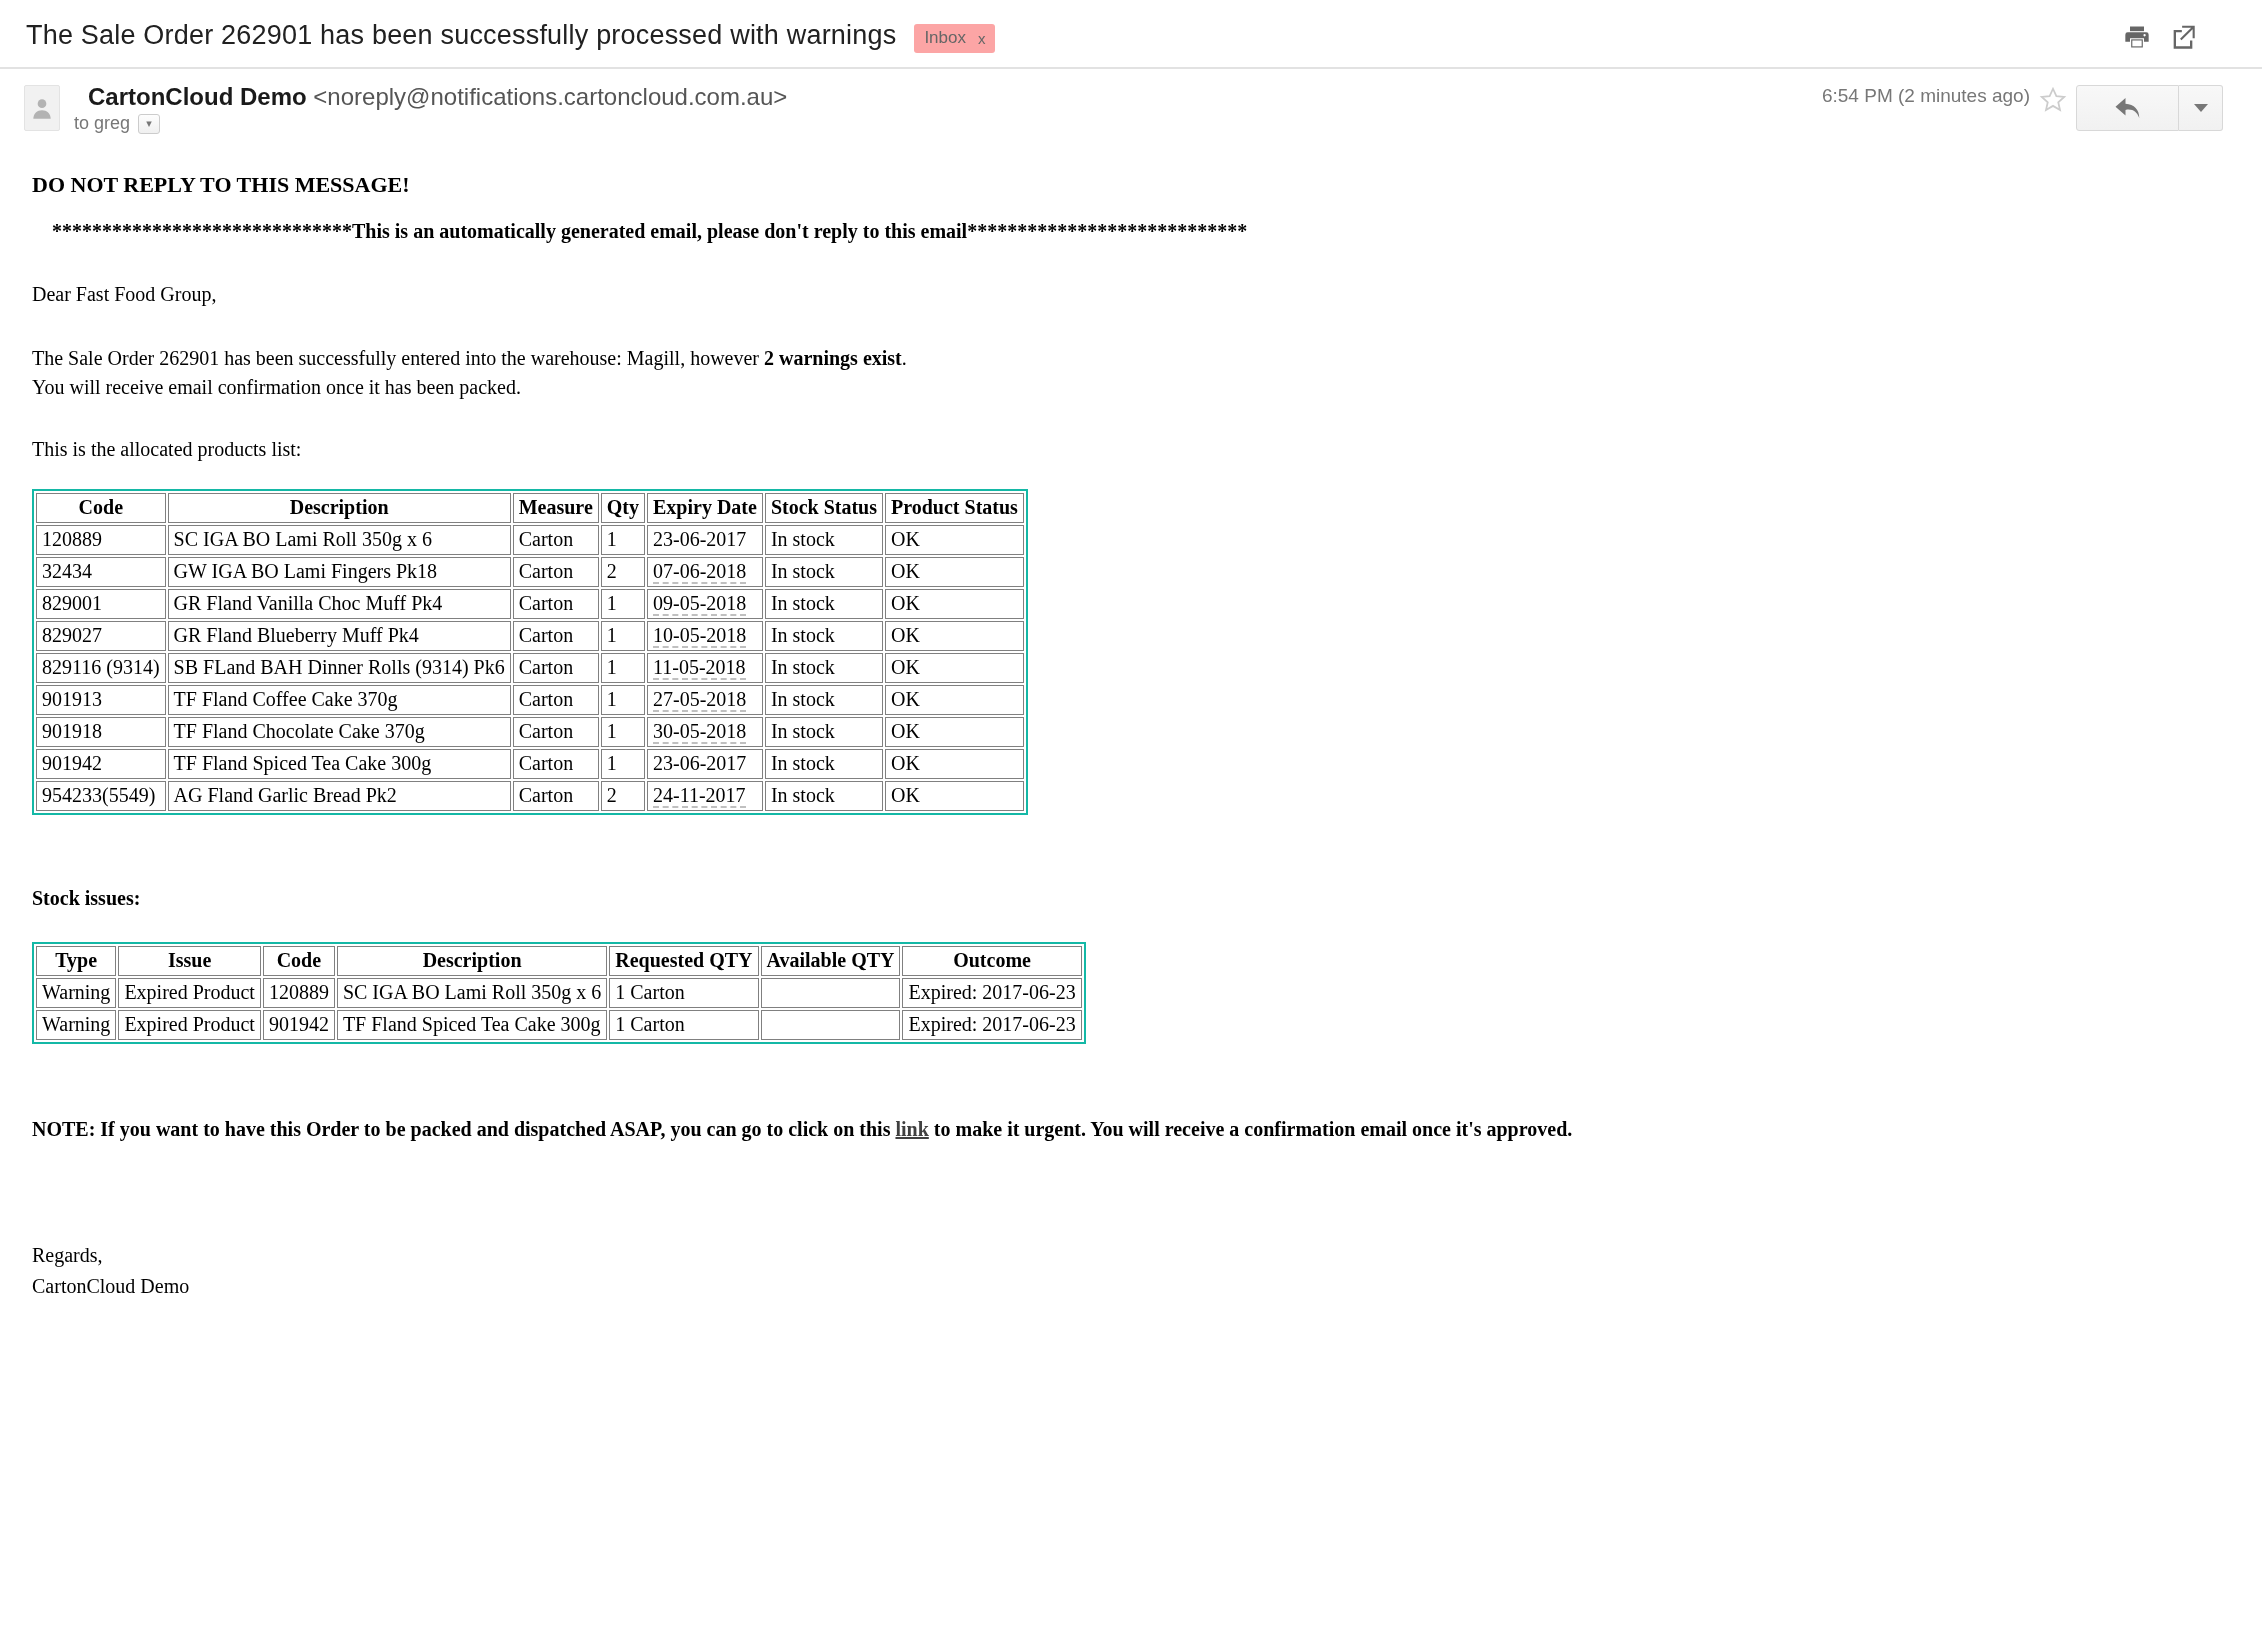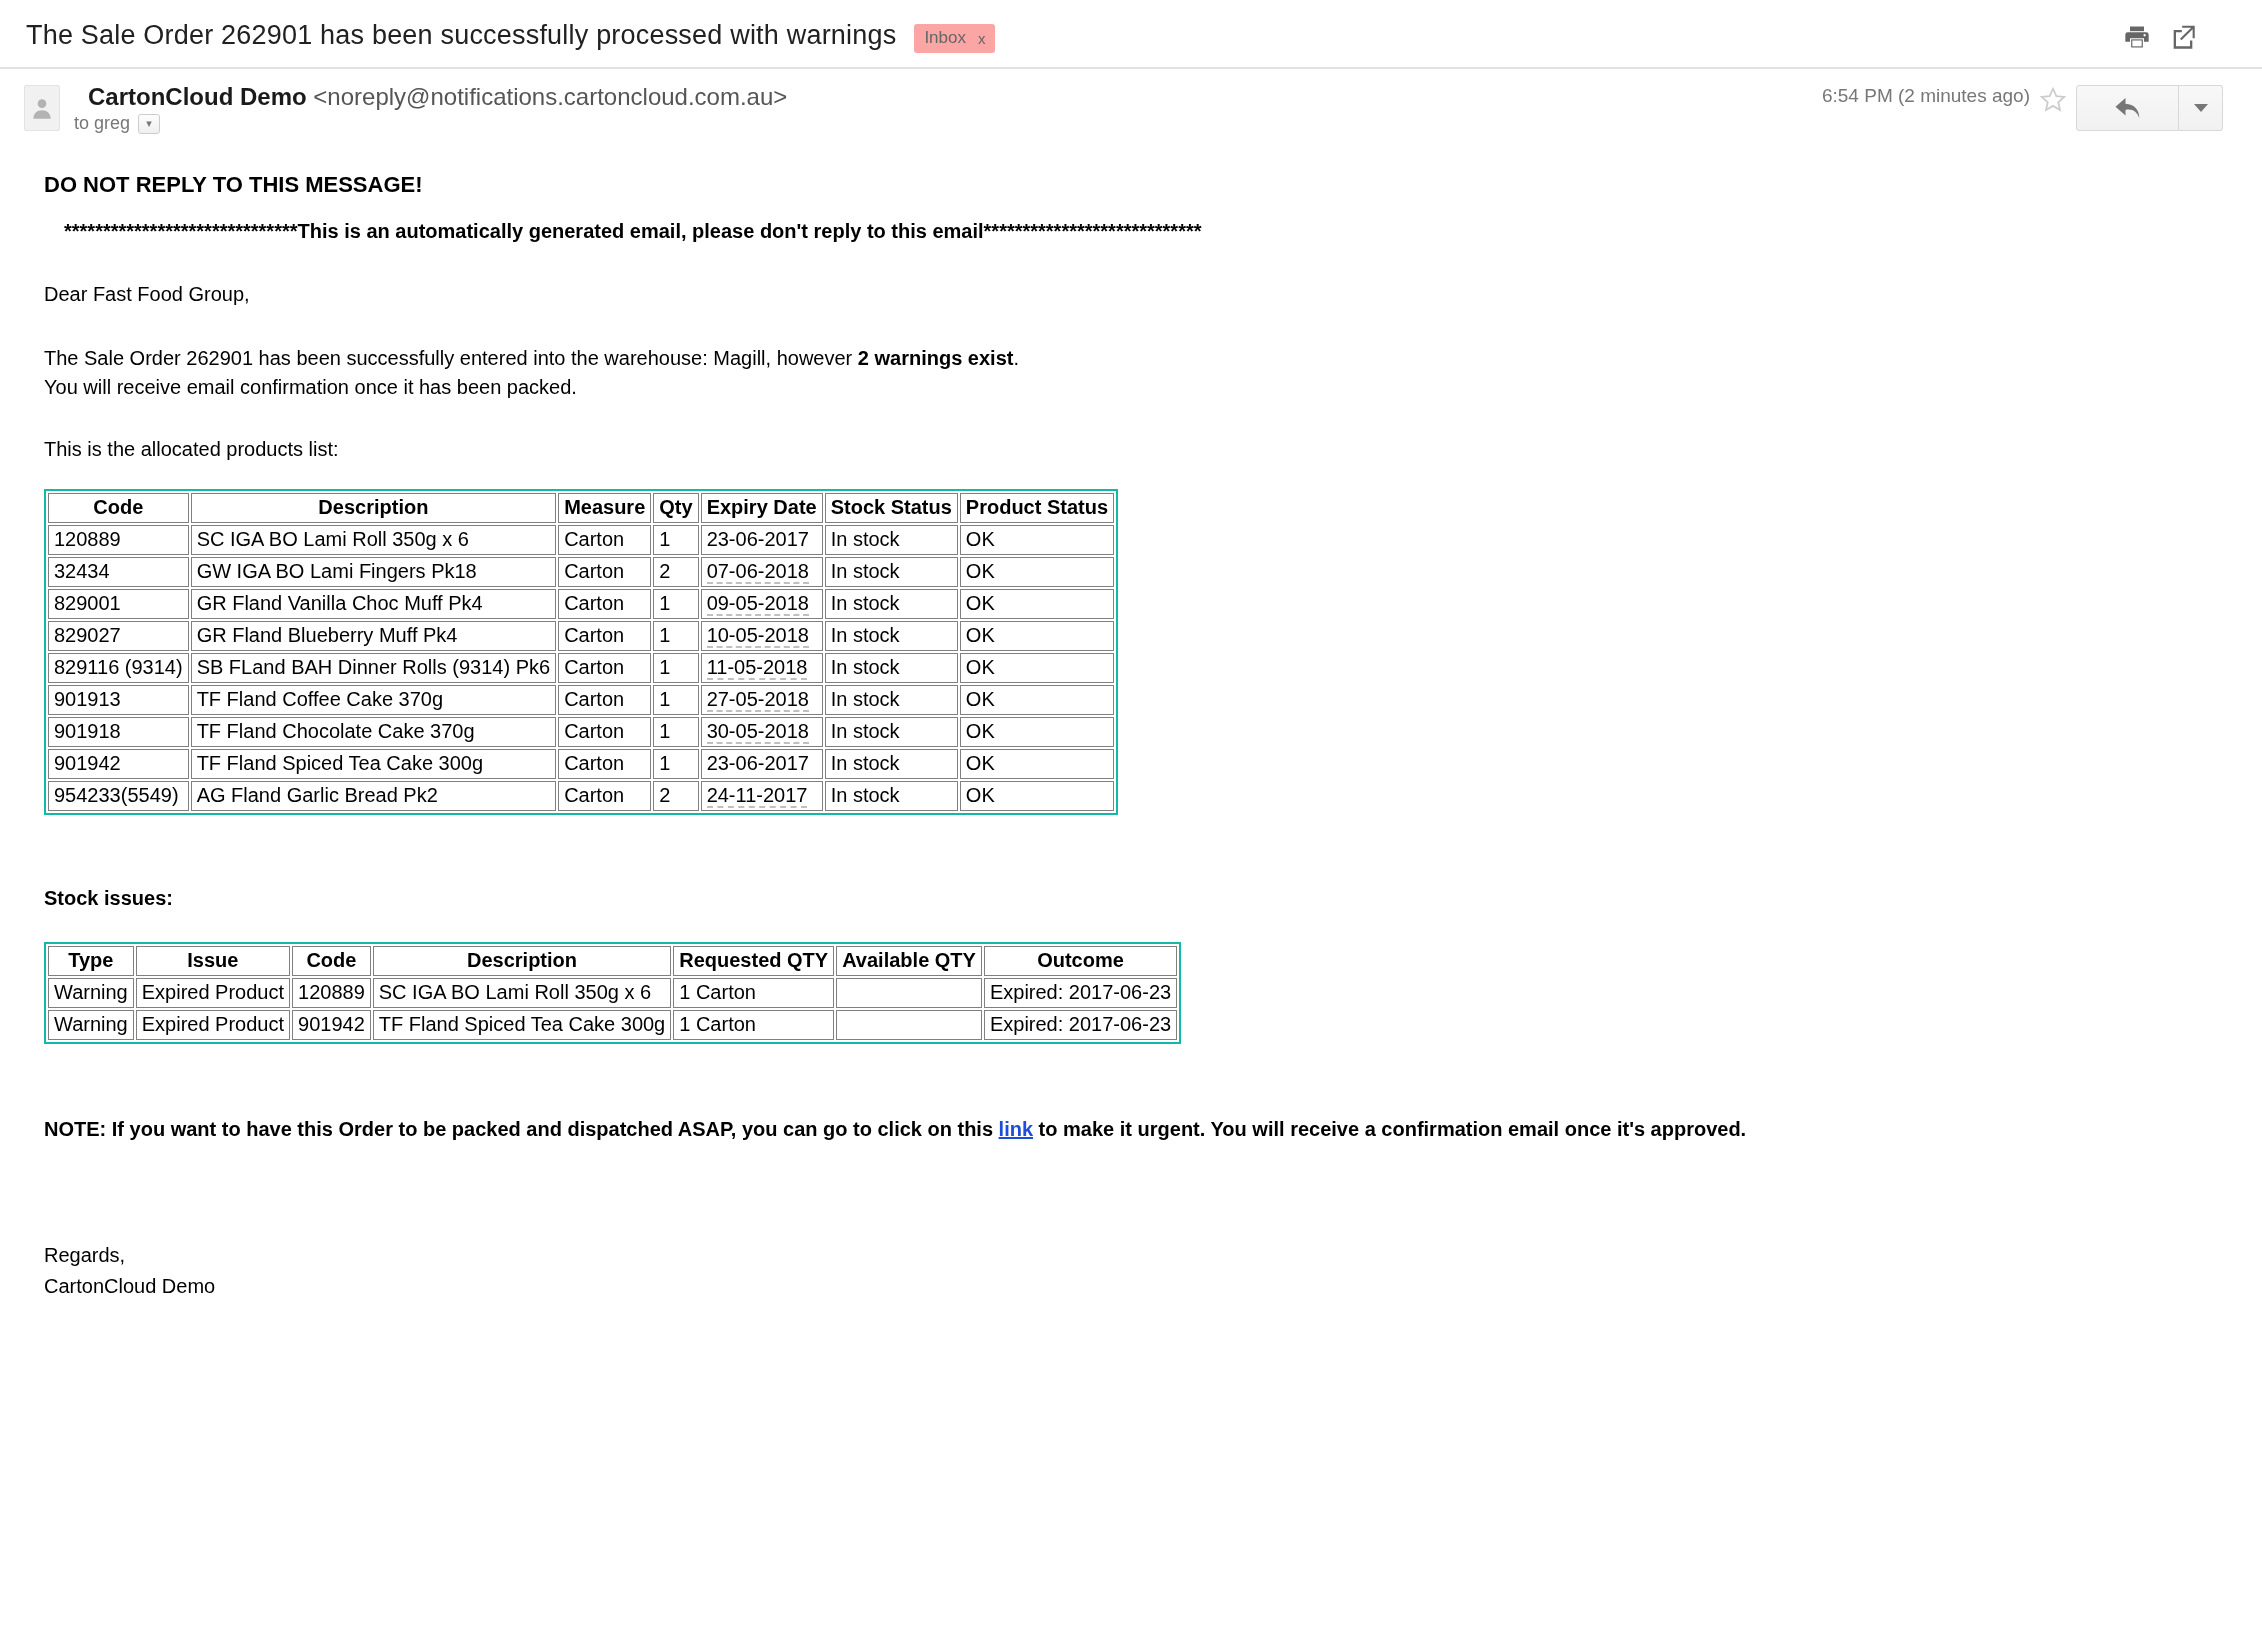--- a/index.html
+++ b/index.html
@@ -72,21 +72,21 @@
     cursor: pointer;
   }
   .btn.reply { width: 103px; border-radius: 3px 0 0 3px; }
   .btn.drop { width: 44px; border-left: none; border-radius: 0 3px 3px 0; }
   .drop-caret {
     width: 0; height: 0; border-left: 7px solid transparent;
     border-right: 7px solid transparent; border-top: 8px solid #777;
   }
 
   
-  .email-body { padding: 28px 60px 0 44px; font-size: 20px; color: #000; }
+  .email-body { padding: 28px 60px 0 32px; font-size: 20px; color: #000; font-family: Liberation Serif, serif; }
   .do-not-reply { font-size: 22px; font-weight: 700; margin-bottom: 22px; }
   .generated-notice {
     font-size: 20px; font-weight: 700; margin-left: 20px; margin-bottom: 40px;
     max-width: 2090px;
   }
   .greeting { margin-bottom: 38px; }
   .para { line-height: 29px; }
   .intro-line { margin-top: 36px; margin-bottom: 28px; }
 
   table.grid {
@@ -102,21 +102,21 @@
   .date-link {
     border-bottom: 2px dashed #c0c0c0; cursor: pointer;
   }
 
   .stock-heading { font-weight: 700; margin-top: 72px; margin-bottom: 32px; }
   #issues-table { margin-bottom: 0; }
 
   .note-para {
     font-weight: 700; margin-top: 70px; line-height: 30px; max-width: 2149px;
   }
-  .note-para a { color: #1d4ed8; text-decoration: underline; cursor: pointer; }
+  .note-para a { color: #404040; text-decoration: underline; cursor: pointer; }
 
   .signature-block { margin-top: 96px; line-height: 31px; }
 </style>
 </head>
 <body>
 
 <div class="subject-row">
   <span class="subject">The Sale Order 262901 has been successfully processed with warnings</span>
   <span class="inbox-chip">
     <span>Inbox</span>

